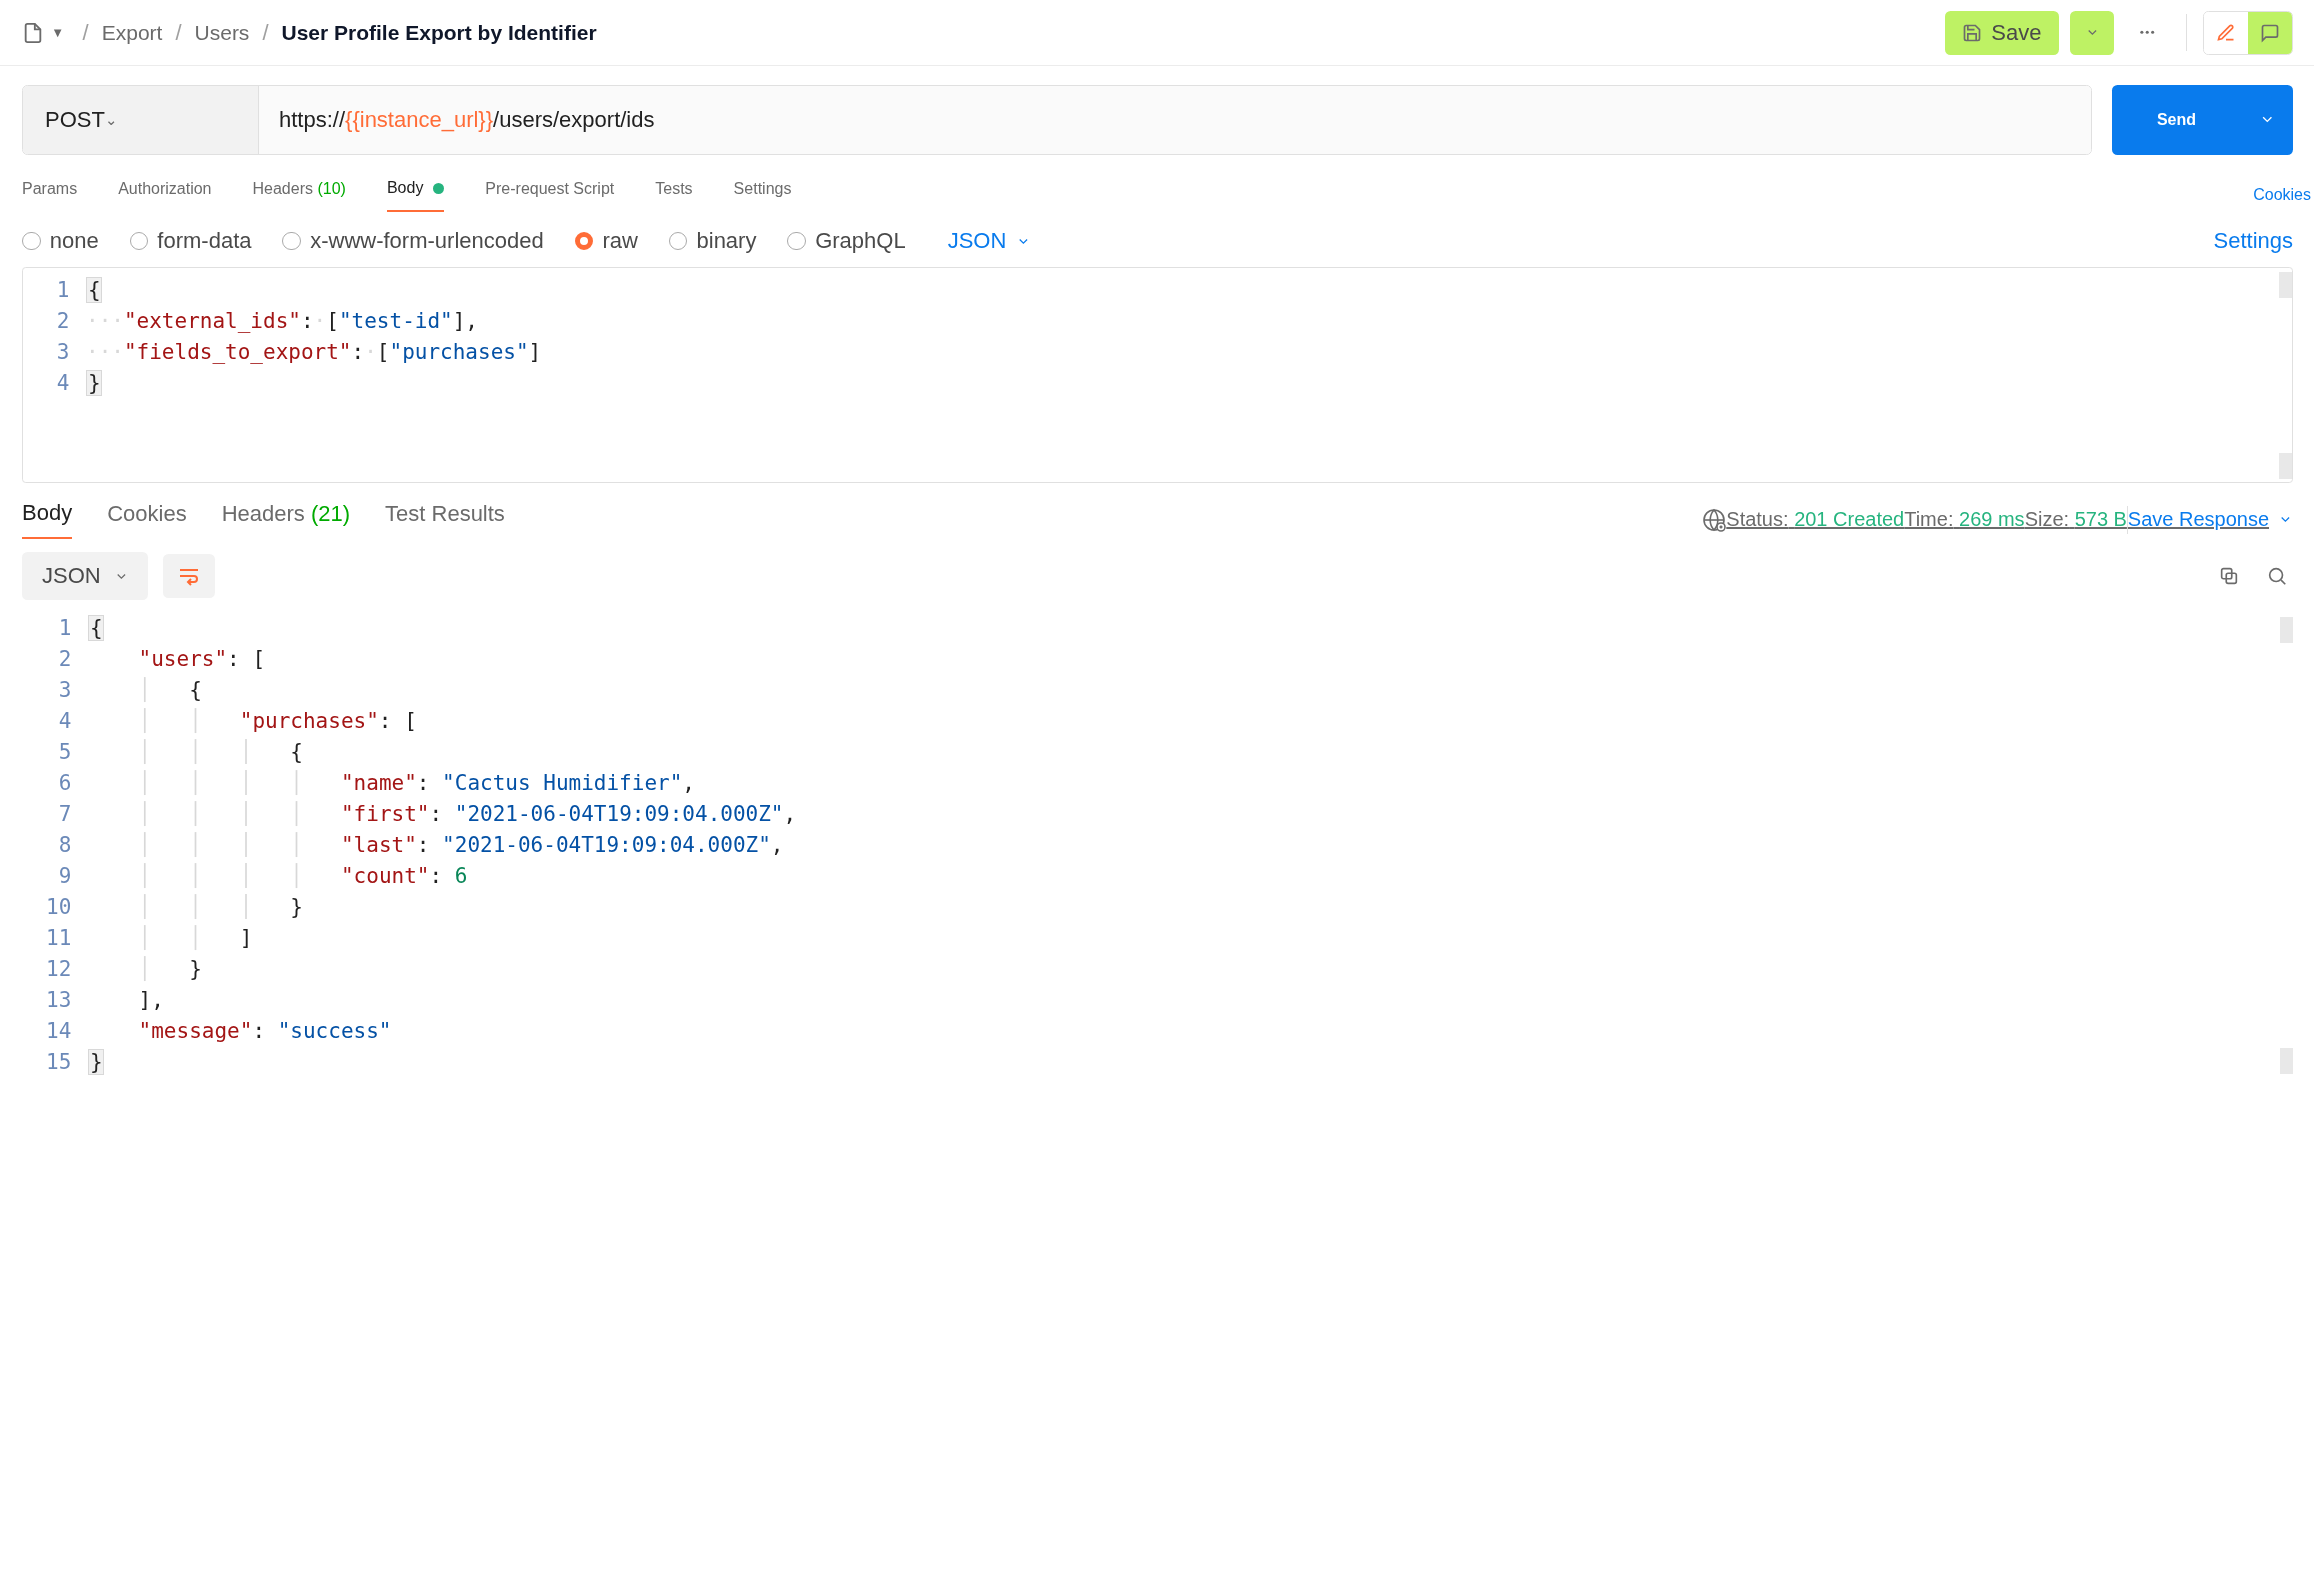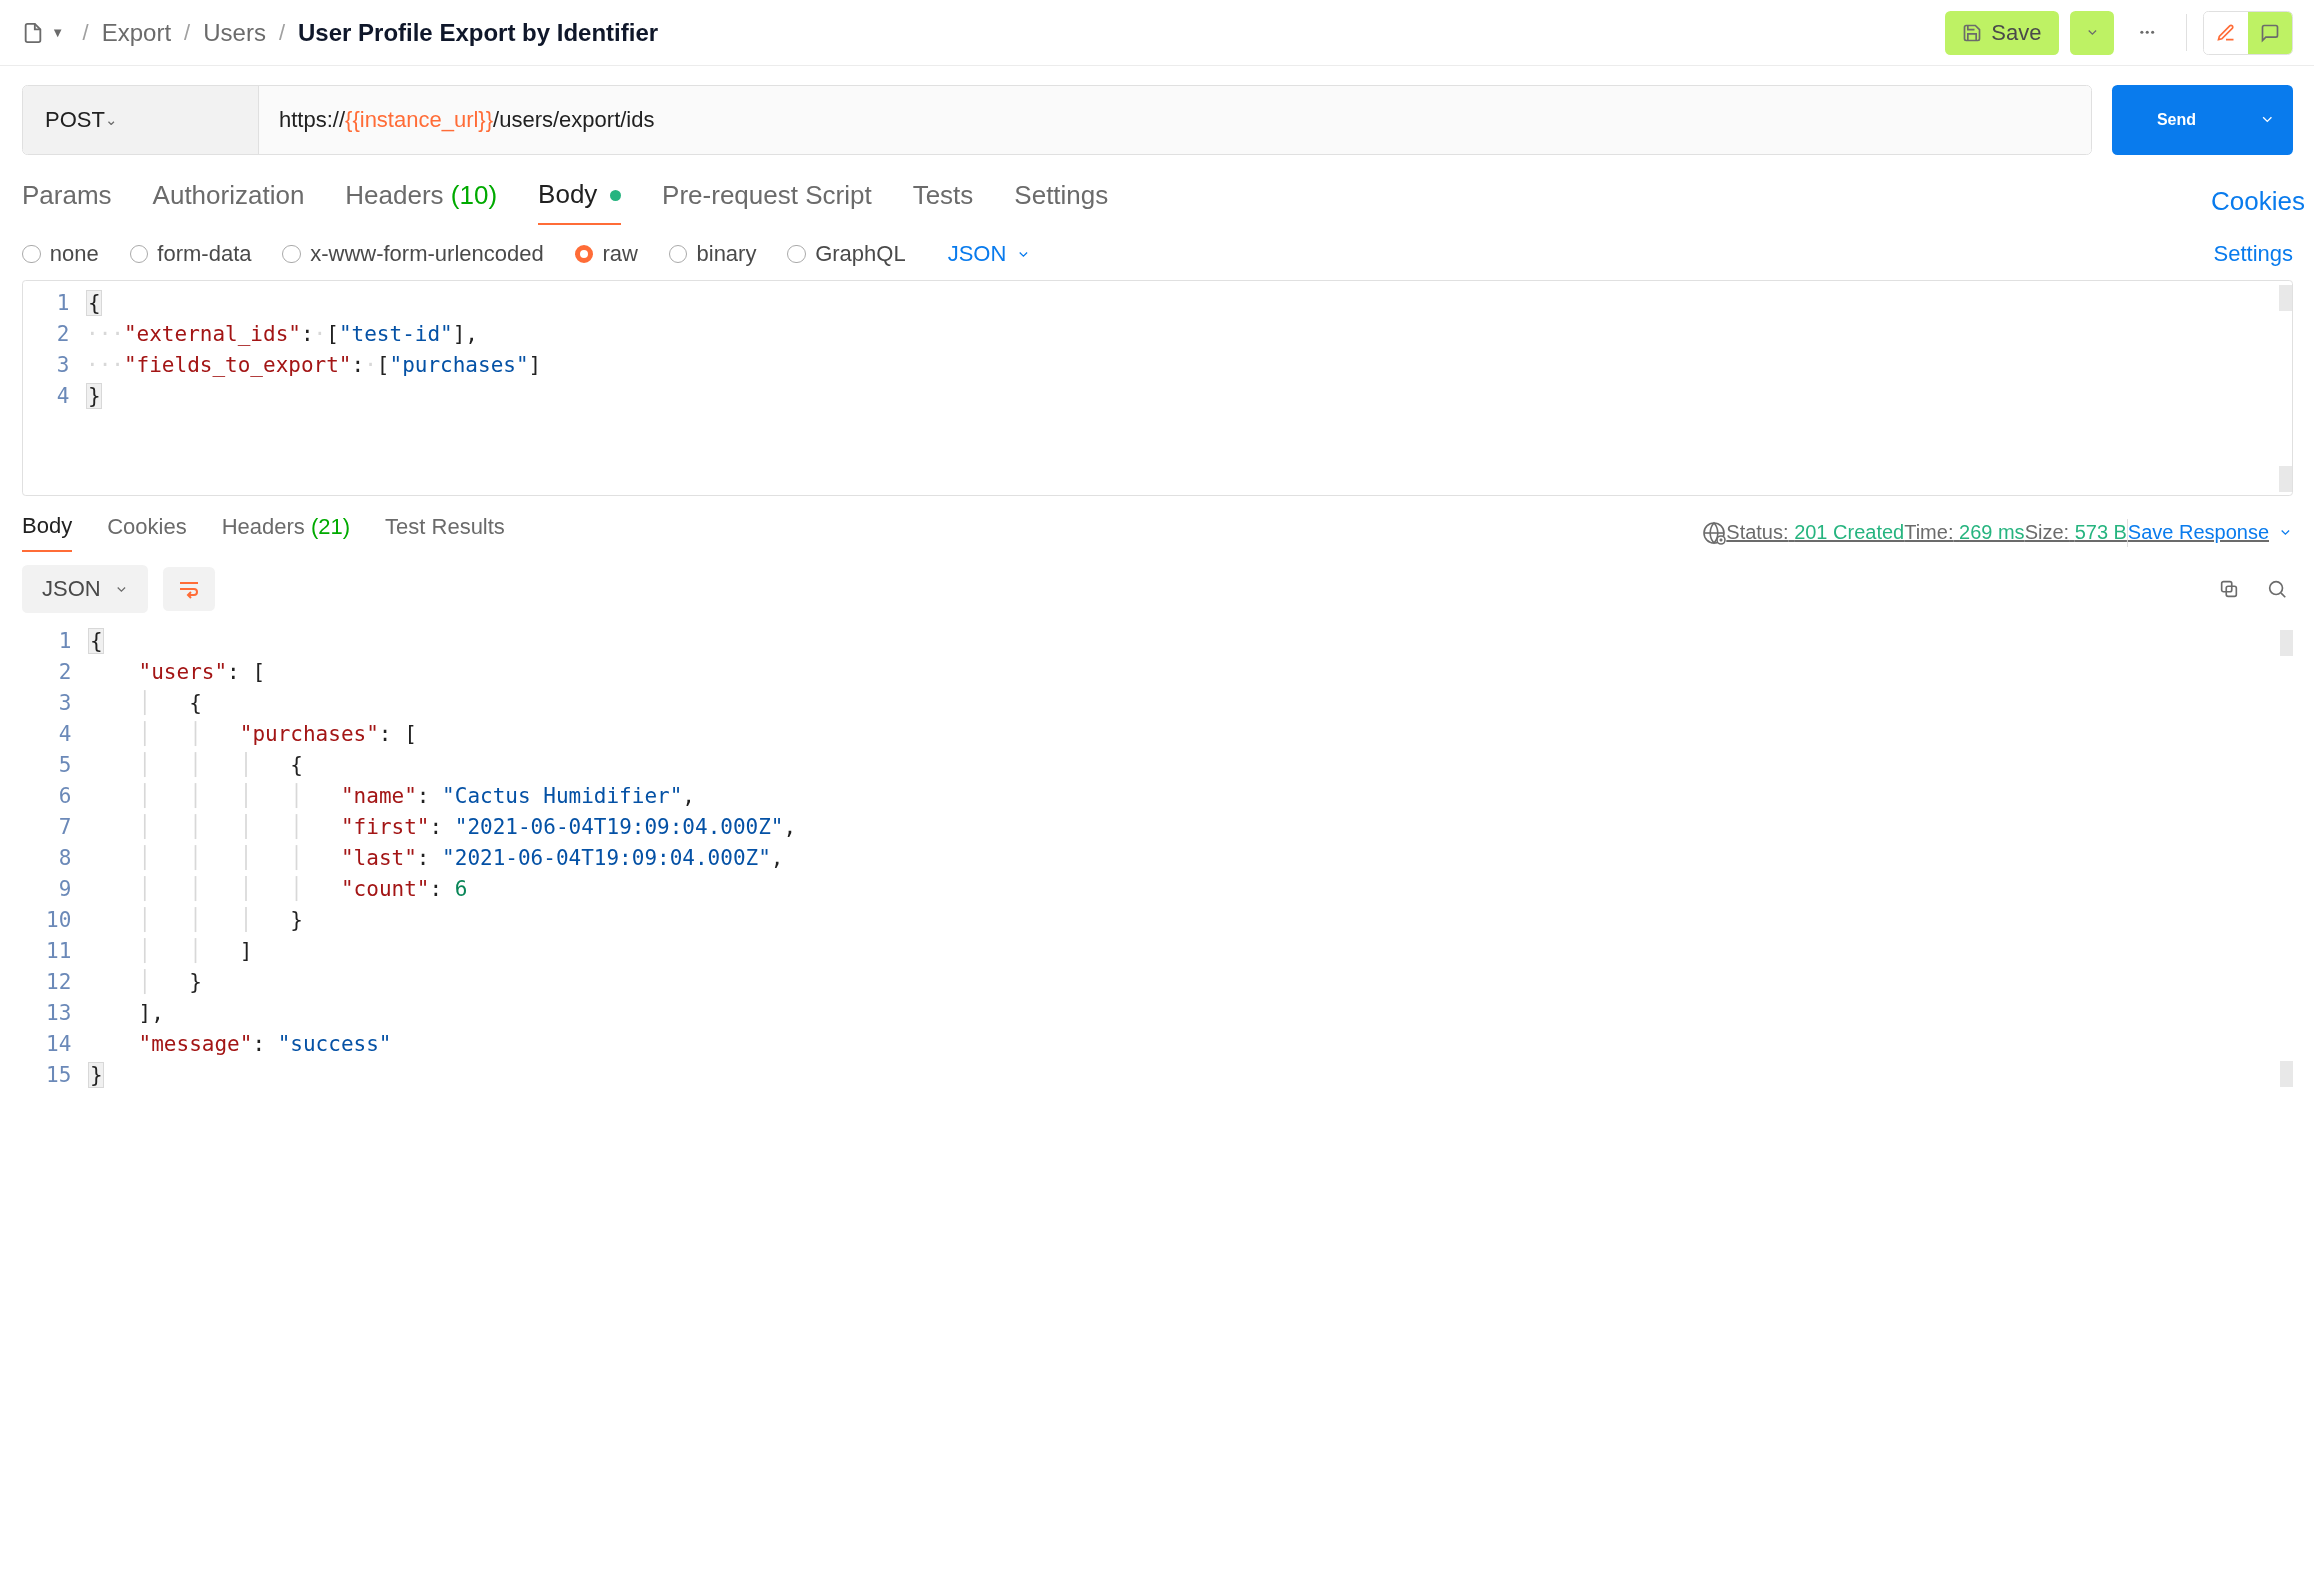--- a/index.html
+++ b/index.html
@@ -4,21 +4,21 @@
 <style>
 * { box-sizing: border-box; margin: 0; padding: 0; }
 body { font-family: -apple-system, BlinkMacSystemFont, "Segoe UI", Helvetica, Arial, sans-serif; font-size: 22px; color: #212121; background: #fff; width: 2315px; height: 1573px; }
 
 
 .topbar { display: flex; align-items: center; height: 66px; padding: 0 22px; border-bottom: 0.9px solid #ececec; gap: 11px; }
 .topbar .tab-icon { width: 22px; height: 22px; color: #6b6b6b; }
 .topbar .caret { font-size: 13px; color: #6b6b6b; margin-left: -3.7px; }
 .breadcrumb { display: flex; align-items: center; gap: 13px; margin-left: 7.4px; }
 .breadcrumb .sep { color: #a0a0a0; }
-.breadcrumb .crumb { color: #6b6b6b; font-size: 24px; }
+.breadcrumb .crumb { color: #6b6b6b; font-size: 21px; }
 .breadcrumb .crumb.cur { color: #0f172a; font-weight: 700; }
 .topbar-right { margin-left: auto; display: flex; align-items: center; gap: 11px; }
 .btn { display: inline-flex; align-items: center; justify-content: center; border: 0.9px solid transparent; border-radius: 5.5px; background: #bef264; height: 44px; padding: 0 16.6px; color: #4a4a4a; font-size: 22px; cursor: pointer; gap: 9.2px; }
 .btn.icon-only { width: 44px; padding: 0; }
 .btn.outline { background: #fff; border-color: #e0e0e0; }
 .btn.orange { color: #ff6c37; }
 .vdiv { width: 0.9px; height: 37px; background: #e0e0e0; margin: 0 5.5px; }
 .right-pair { display: flex; border: 0.9px solid #e0e0e0; border-radius: 5.5px; overflow: hidden; }
 .right-pair .btn { border-radius: 0; border: none; height: 42px; }
 
@@ -27,21 +27,21 @@
 .url-box { flex: 1; display: flex; border: 0.9px solid #e0e0e0; border-radius: 5.5px; overflow: hidden; height: 70px; }
 .method { width: 236px; display: flex; align-items: center; justify-content: flex-start; padding: 0 22px; background: #f2f2f2; border-right: 0.9px solid #e0e0e0; font-weight: 400; }
 .method .chev { font-size: 14.8px; color: #6b6b6b; }
 .url-input { flex: 1; display: flex; align-items: center; padding: 0 20px; font-size: 22px; background: #fafafa; }
 .url-input .var { color: #ff6c37; }
 .send-group { display: flex; }
 .send-btn { background: #097bed; color: #fff; font-weight: 600; border: none; border-radius: 5.5px 0 0 5.5px; height: 70px; width: 129px; font-size: 16px; cursor: pointer; }
 .send-drop { background: #097bed; border-left: 0.9px solid rgba(255,255,255,0.25); width: 52px; height: 70px; border: none; border-radius: 0 5.5px 5.5px 0; color: #fff; display:flex; align-items:center; justify-content:center; cursor:pointer; }
 
 
-.tabs { display: flex; align-items: center; padding: 24px 10px 0 22px; gap: 41px; font-size: 26px; }
+.tabs { display: flex; align-items: center; padding: 24px 4px 0 22px; gap: 41px; font-size: 16px; }
 .tabs .tab { color: #6b6b6b; cursor: pointer; padding-bottom: 13px; }
 .tabs .tab .count { color: #0a0; }
 .tabs .tab.active { color: #212121; font-weight: 500; border-bottom: 2.8px solid #ff6c37; }
 .tabs .tab .dot { display:inline-block; width:11px; height:11px; border-radius:50%; background:#26b47f; margin-left:5.5px; vertical-align:middle; }
 .tabs .spacer { flex: 1; }
 .tabs .link { color: #097bed; cursor: pointer; }
 
 
 .body-type-row { display: flex; align-items: center; padding: 16.6px 22px 13px 22px; gap: 31px; font-size: 22px; }
 .radio { display: flex; align-items: center; gap: 9.2px; color: #4a4a4a; cursor:pointer; }

